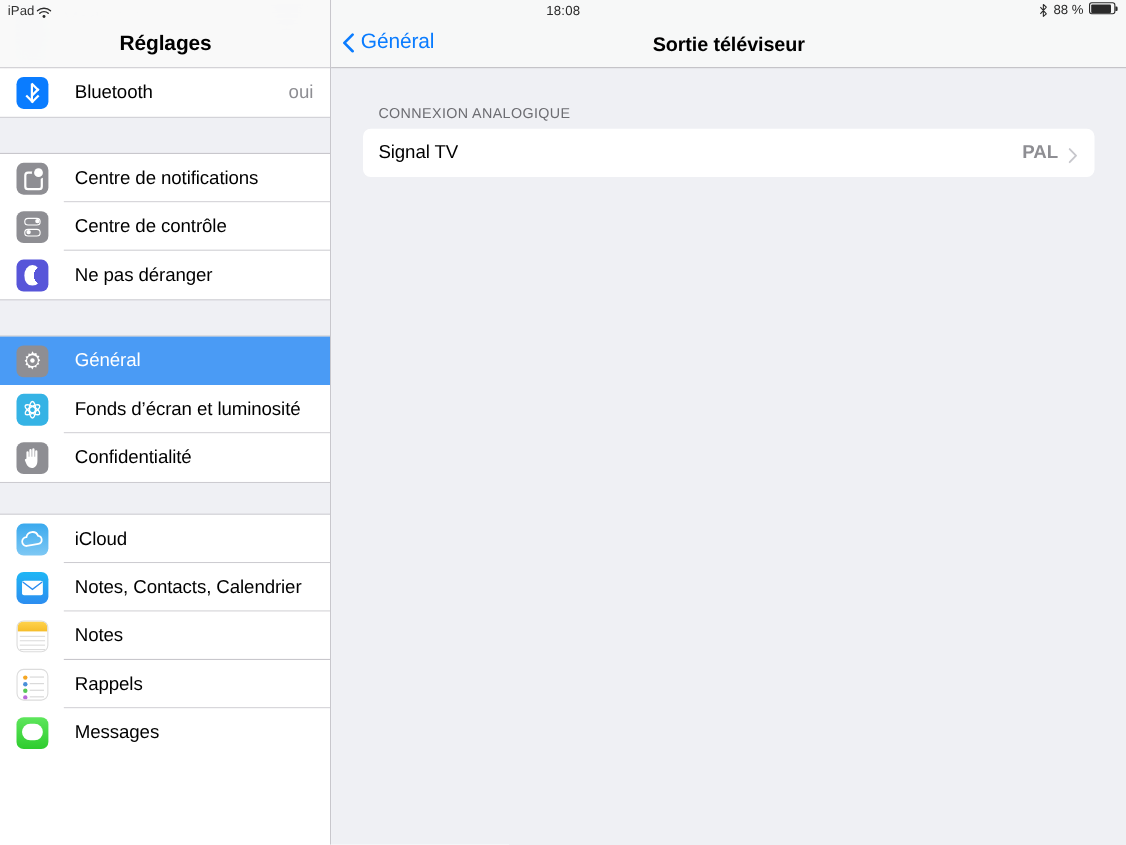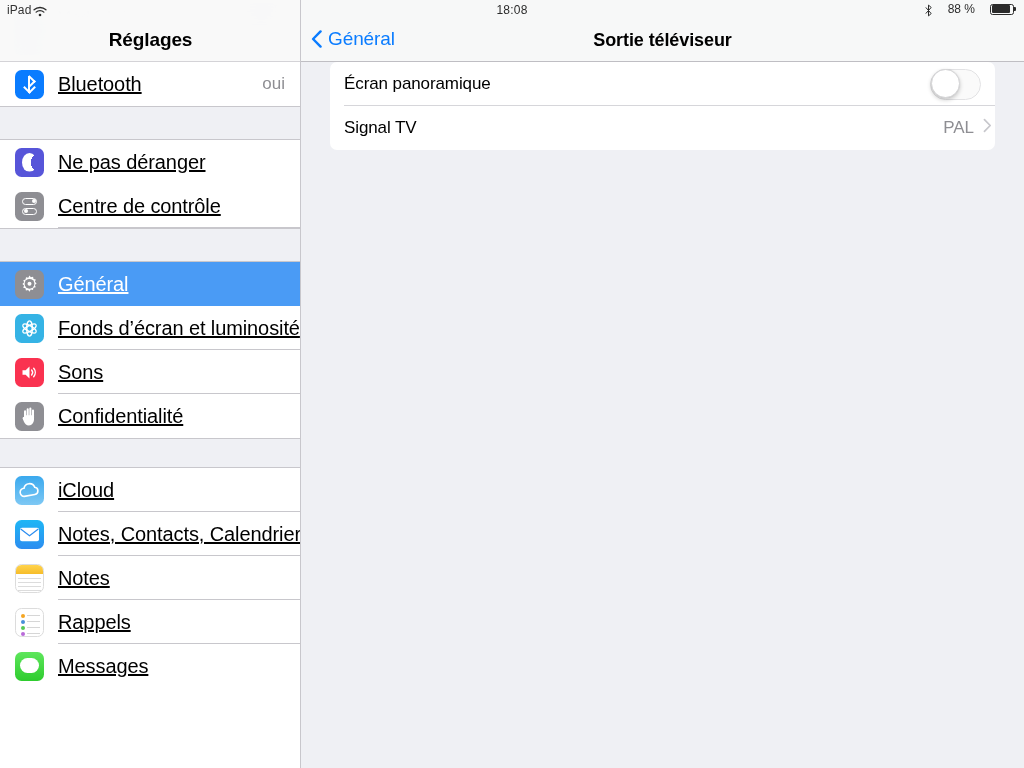--- a/index.html
+++ b/index.html
@@ -14,21 +14,21 @@
 
   
   .statusbar {
     position: absolute; top: 0; left: 0; width: 1024px; height: 20px;
     z-index: 60; pointer-events: none;
     font-size: 12px; color: #2b2b2b;
   }
   .sb-left { position: absolute; left: 7px; top: 3px; display: flex; align-items: center; gap: 2px; }
   .sb-ipad { font-size: 12px; letter-spacing: 0.1px; color: #333; }
   .sb-center { position: absolute; left: 0; right: 0; top: 3px; text-align: center; font-size: 12px; font-weight: 400; color: #2b2b2b; letter-spacing: .2px;}
-  .sb-right { position: absolute; right: 8px; top: 2px; display: flex; align-items: center; gap: 15px; }
+  .sb-right { position: absolute; right: 8px; top: 2px; display: flex; align-items: flex-start; gap: 5px; }
   .sb-pct { font-size: 12px; color: #2b2b2b; }
   .wifi-glyph { display:inline-block; width: 14px; height: 11px; position: relative; top: 1px;}
   .bt-glyph { display:inline-block; width: 9px; height: 13px; position: relative; top:1px;}
   .battery { display: inline-block; width: 26px; height: 11px; position: relative; }
   .battery .shell { position:absolute; left:0; top:0; width: 24px; height: 11px; border: 1px solid #2b2b2b; border-radius: 2.5px; }
   .battery .fill { position:absolute; left:1.5px; top:1.5px; width: 18.5px; height: 8px; background: #2b2b2b; border-radius: 1px; }
   .battery .nub { position:absolute; right: 0; top: 3.5px; width: 2px; height: 4px; background: #2b2b2b; border-radius: 0 1px 1px 0;}
 
   
   .sidebar {
@@ -71,21 +71,21 @@
     position: relative; height: 44px; display: flex; align-items: center;
     background: #ffffff; cursor: default;
   }
   .row .sep { position: absolute; left: 58px; right: 0; bottom: 0; height: 1px; background: #c8c7cc; }
   .row.selected { background: #4a9bf5; }
   .row.selected .label { color: #ffffff; }
   .icon {
     width: 29px; height: 29px; margin-left: 15px; border-radius: 6.5px;
     flex: 0 0 auto; position: relative; overflow: hidden;
   }
-  .label { margin-left: 14px; font-size: 20px; color: #000; letter-spacing: -0.1px; white-space: nowrap; text-decoration: underline; }
+  .label { margin-left: 24px; font-size: 17px; color: #000; letter-spacing: -0.1px; white-space: nowrap; }
   .value { position: absolute; right: 16px; font-size: 17px; color: #8e8e93; }
 
   
   .ic-bt { background: #0a7cff; }
   .ic-bt::after {
     content:""; position:absolute; left:13px; top:6px; width: 2px; height: 17px; background:#fff;
   }
   .ic-bt .bt-a, .ic-bt .bt-b {
     position:absolute; width: 9px; height: 9px; border-top: 2px solid #fff; border-right: 2px solid #fff;
     left: 9.5px; transform-origin: center;
@@ -170,21 +170,21 @@
   .section-head {
     font-size: 13px; color: #6d6d72; letter-spacing: 0.35px;
     padding: 33px 0 7px 43px; text-transform: uppercase;
   }
   .card {
     margin: 0 29px 0 29px; background: #fff; border-radius: 7px; overflow: hidden;
   }
   .cell { position: relative; height: 44px; display: flex; align-items: center; padding-left: 14px; }
   .cell .c-sep { position:absolute; left: 14px; right: 0; bottom: 0; height: 1px; background: #d6d6da; }
   .cell-label { font-size: 17px; color: #000; letter-spacing: -0.1px; }
-  .cell-right { position: absolute; right: 3px; display: flex; align-items: flex-start; gap: 9px; }
+  .cell-right { position: absolute; right: 15px; display: flex; align-items: flex-end; gap: 9px; font-weight: bold; }
   .cell-value { font-size: 17px; color: #8e8e93; }
   .chev-right { width: 9px; height: 15px; }
 
   .toggle {
     position: absolute; right: 14px; top: 7px;
     width: 51px; height: 31px; border-radius: 16px;
     background: #fafafa; border: 1px solid #e2e2e4;
   }
   .toggle .knob {
     position: absolute; left: 0px; top: -1px; width: 29px; height: 29px; border-radius: 50%;
@@ -223,34 +223,39 @@
             <span class="bt-a"></span>
             <span class="bt-b"></span>
           </div>
         <div class="label">Bluetooth</div>
         <div class="value">oui</div>
 
       </div>
 
       <div class="group-gap" style="height:34px"></div>
 
-      <div class="row last">
-        <div class="icon ic-dnd"></div>
-        <div class="label">Ne pas déranger</div>
-
+      <div class="row">
+        <div class="icon ic-notif"></div>
+        <div class="label">Centre de notifications</div>
+        <div class="sep"></div>
       </div>
       <div class="row">
         <div class="icon ic-ctrl">
           <span class="t1"></span>
             <span class="k1"></span>
             <span class="t2"></span>
             <span class="k2"></span>
         </div>
         <div class="label">Centre de contrôle</div>
         <div class="sep"></div>
+      </div>
+      <div class="row last">
+        <div class="icon ic-dnd"></div>
+        <div class="label">Ne pas déranger</div>
+
       </div>
 
       <div class="group-gap" style="height:34px"></div>
 
       <div class="row selected">
         <div class="icon ic-gear">
           <svg width="21" height="21" viewBox="0 0 24 24">
               <g fill="#ffffff">
                 <path d="M12 1.6l1.5 2.2 2.6-.6.5 2.6 2.6.6-1 2.5 1.9 1.9-2 1.8 1 2.5-2.6.6-.5 2.6-2.6-.6L12 20.4l-1.5-2.1-2.6.6-.5-2.6-2.6-.6 1-2.5-1.9-1.9 2-1.8-1-2.5 2.6-.6.5-2.6 2.6.6z"></path>
                 <circle cx="12" cy="11.2" r="5.6" fill="#8e8e93"></circle>
@@ -265,35 +270,20 @@
           <svg width="21" height="21" viewBox="0 0 24 24">
               <g fill="none" stroke="#ffffff" stroke-width="1.4">
                 <circle cx="12" cy="12" r="3.2"></circle>
                 <ellipse cx="12" cy="12" rx="3.3" ry="8.6"></ellipse>
                 <ellipse cx="12" cy="12" rx="3.3" ry="8.6" transform="rotate(60 12 12)"></ellipse>
                 <ellipse cx="12" cy="12" rx="3.3" ry="8.6" transform="rotate(120 12 12)"></ellipse>
               </g>
             </svg>
         </div>
         <div class="label">Fonds d’écran et luminosité</div>
-        <div class="sep"></div>
-      </div>
-      <div class="row">
-        <div class="icon ic-sons">
-          <svg width="21" height="21" viewBox="0 0 24 24">
-              <g fill="#fff">
-                <path d="M4 9.5h3.6L12 5.2v13.6L7.6 14.5H4z"></path>
-              </g>
-              <g fill="none" stroke="#fff" stroke-width="1.6" stroke-linecap="round">
-                <path d="M14.4 9.2a4.2 4.2 0 010 5.6"></path>
-                <path d="M16.8 7.2a7.4 7.4 0 010 9.6"></path>
-              </g>
-            </svg>
-        </div>
-        <div class="label">Sons</div>
         <div class="sep"></div>
       </div>
       <div class="row last">
         <div class="icon ic-conf">
           <svg width="17" height="21" viewBox="0 0 18 22">
               <path fill="#fff" d="M3.2 11.6V5.4a1.1 1.1 0 112.2 0v4.2h.6V3.3a1.1 1.1 0 112.2 0v6.3h.6V2.6a1.1 1.1 0 112.2 0v7h.6V4.6a1.1 1.1 0 112.2 0v8.8c0 4.2-2.1 7-5.4 7-3 0-4.4-1.8-5.4-4.2l-1.3-3.1c-.4-1 1-1.8 1.5-1.5z"></path>
             </svg>
         </div>
         <div class="label">Confidentialité</div>
 
@@ -358,29 +348,23 @@
       <div class="back-btn">
         <svg class="chev-back" viewBox="0 0 12 20">
           <path d="M10.5 1.6L2.2 10l8.3 8.4" fill="none" stroke="#0a7cff" stroke-width="2.7" stroke-linecap="round" stroke-linejoin="round"></path>
         </svg>
         <span class="back-label">Général</span>
       </div>
       <div class="detail-title">Sortie téléviseur</div>
     </div>
 
     <div class="detail-body">
+      <div class="section-head">CONNEXION ANALOGIQUE</div>
 
       <div class="card">
-        <div class="cell">
-          <span class="cell-label">Écran panoramique</span>
-          <div class="toggle">
-            <span class="knob"></span>
-          </div>
-          <div class="c-sep"></div>
-        </div>
         <div class="cell last">
           <span class="cell-label">Signal TV</span>
           <div class="cell-right">
             <span class="cell-value">PAL</span>
             <svg class="chev-right" viewBox="0 0 10 16">
               <path d="M1.6 1.4L8 8l-6.4 6.6" fill="none" stroke="#c7c7cc" stroke-width="1.9" stroke-linecap="round" stroke-linejoin="round"></path>
             </svg>
           </div>
 
         </div>

